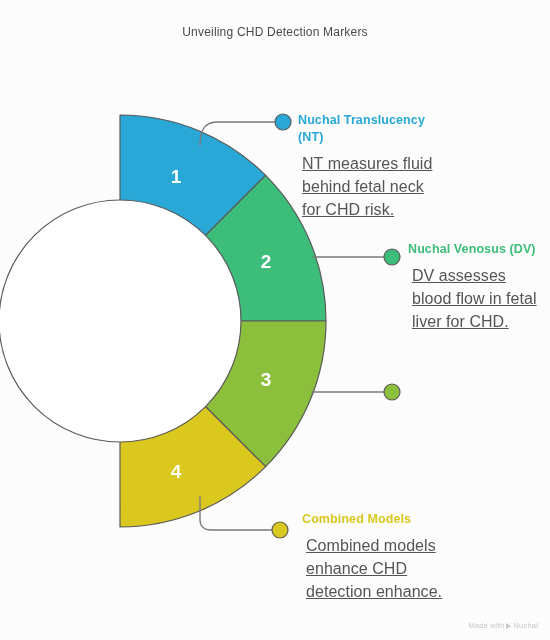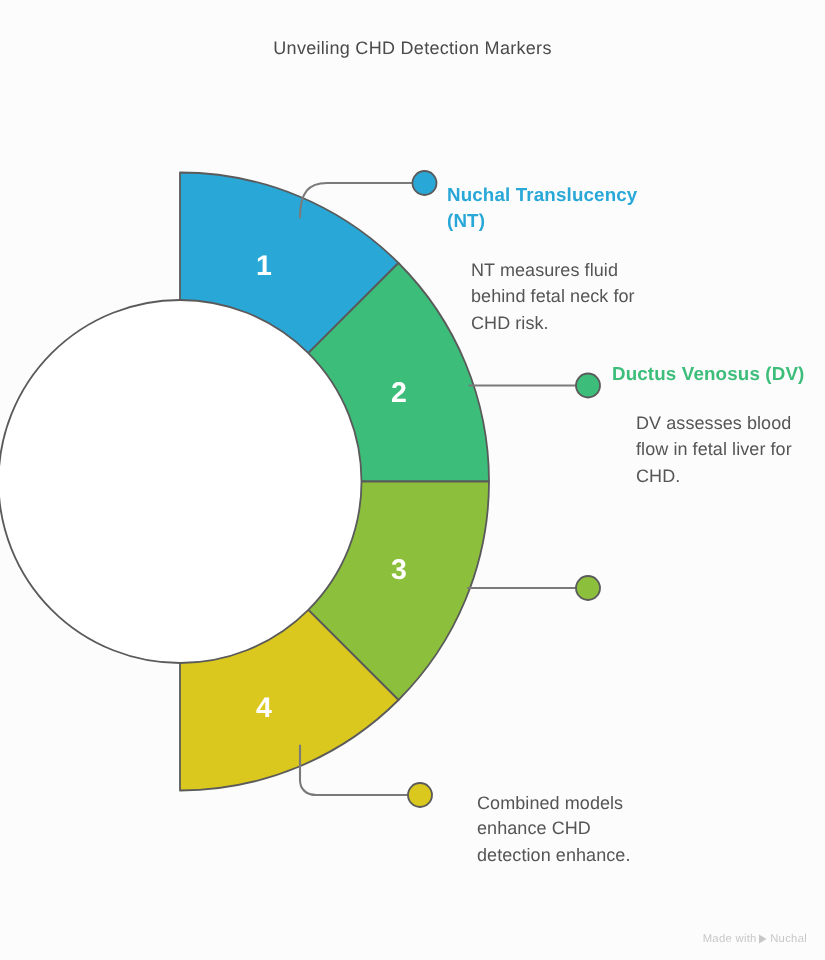--- a/index.html
+++ b/index.html
@@ -54,28 +54,29 @@
     position: absolute;
   }
   .callout-title {
     font-size: 12.5px;
     font-weight: bold;
     line-height: 1.35;
     margin: 0 0 6px 0;
     letter-spacing: 0.1px;
   }
   .callout-desc {
-    font-size: 12px;
+    font-size: 16px;
     color: #555555;
     line-height: 1.45;
-    margin: 16px;
+    margin: 4px;
     letter-spacing: 0.05px;
+    text-decoration: underline;
   }
 
-  .c1 { left: 298px; top: 122px; width: 150px; }
+  .c1 { left: 298px; top: 112px; width: 150px; }
   .c2 { left: 408px; top: 241px; width: 140px; }
   .c3 { left: 408px; top: 376px; width: 140px; }
   .c4 { left: 302px; top: 511px; width: 150px; }
 
   .footer {
     position: absolute;
     right: 12px;
     bottom: 10px;
     font-size: 7.5px;
     color: #c7c7c7;
@@ -147,28 +148,29 @@
     <path d="M 200 497 L 200 520 C 200 526 204 530 211 530 L 273 530" fill="none" stroke="#7a7a7a" stroke-width="1.4" stroke-linecap="round"></path>
     <circle cx="280" cy="530" r="8" fill="#dbc81e" stroke="#5a5a5a" stroke-width="1.2"></circle>
   </svg>
 
   <div class="callout c1">
     <p class="callout-title" style="color:#29a8d8;">Nuchal Translucency (NT)</p>
     <p class="callout-desc">NT measures fluid behind fetal neck for CHD risk.</p>
   </div>
 
   <div class="callout c2">
-    <p class="callout-title" style="color:#3cbd7a;">Ductus Venosus (DV)</p>
+    <p class="callout-title" style="color:#3cbd7a;">Nuchal Venosus (DV)</p>
     <p class="callout-desc">DV assesses blood flow in fetal liver for CHD.</p>
   </div>
 
   <div class="callout c3">
   </div>
 
   <div class="callout c4">
+    <p class="callout-title" style="color:#dbc81e;">Combined Models</p>
     <p class="callout-desc">Combined models enhance CHD detection enhance.</p>
   </div>
 
   <div class="footer">
     <span>Made with</span>
     <span class="footer-mark"></span>
     <span>Nuchal</span>
   </div>
 
 </div>

